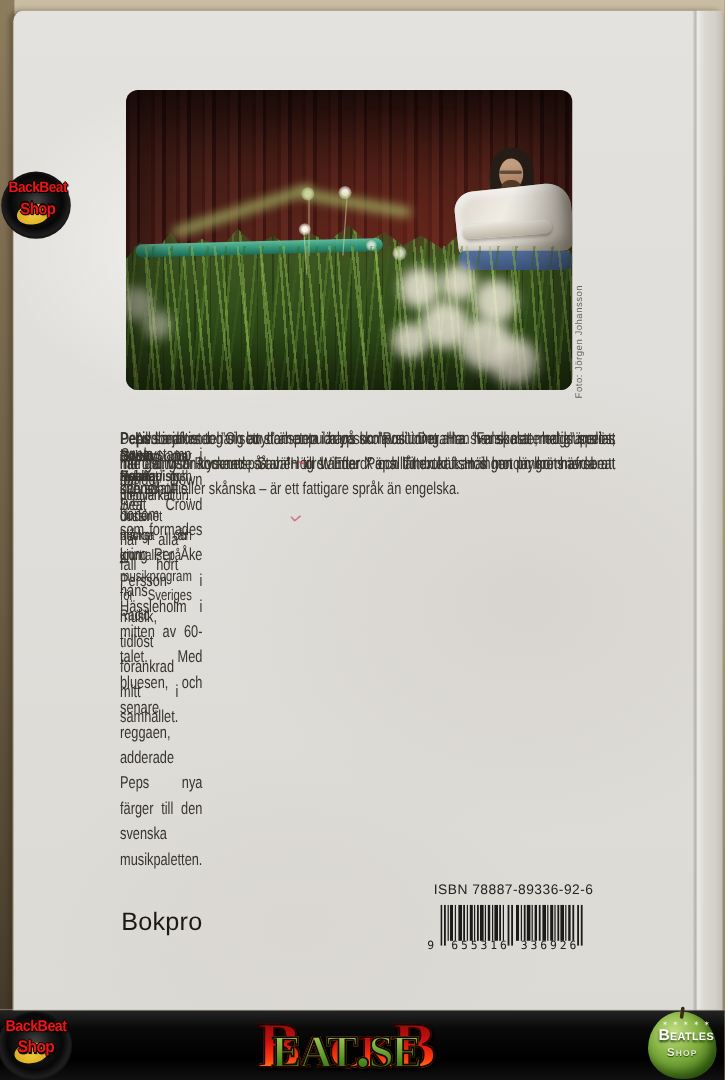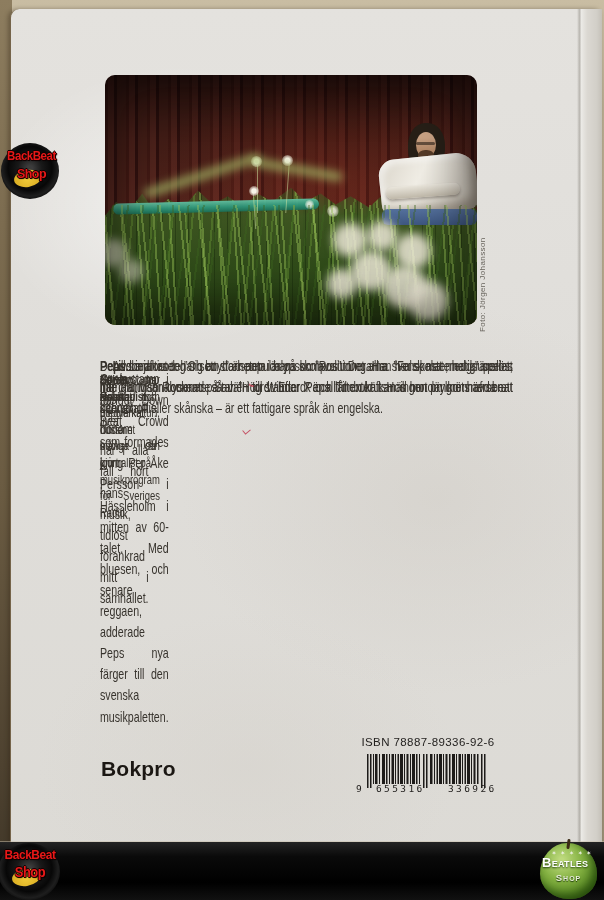--- a/index.html
+++ b/index.html
@@ -73,26 +73,26 @@
   .textblock p.gap{margin-top:13px;}
   .textblock .small{margin-top:16px;font-size:12.7px;line-height:16.6px;}
   .textblock b{font-weight:bold;}
   .textblock i{font-style:italic;}
   .pen1{left:249px;top:381px;width:6px;height:6px;border-bottom:2px solid rgba(198,48,70,.7);
       border-radius:50%;transform:rotate(18deg);}
   .pen2{left:243px;top:428px;width:7px;height:5px;border-left:1.6px solid rgba(190,40,65,.75);
       border-bottom:1.6px solid rgba(190,40,65,.75);transform:rotate(-40deg);}
 
   
-  .bokpro{left:101px;top:757px;font-size:21px;font-weight:bold;letter-spacing:.2px;color:#1b1713;}
+  .bokpro{left:101px;top:757px;font-size:21px;font-weight:normal;letter-spacing:.2px;color:#1b1713;}
   .isbn-label{left:352px;top:736px;width:152px;text-align:center;font-size:11.5px;
       letter-spacing:.4px;color:#242220;}
   .barcode{left:367px;top:754px;}
   .bc-digits{top:783px;font-family:"DejaVu Sans Mono",monospace;font-size:9.5px;color:#242220;}
-  .bc-9{left:356px;} .bc-l{left:376px;letter-spacing:2.4px;} .bc-r{left:448px;letter-spacing:2.4px;}
+  .bc-9{left:356px;} .bc-l{left:376px;letter-spacing:2.4px;} .bc-r{left:434px;letter-spacing:2.4px;}
 
   
   .disc{border-radius:50%;
       background:radial-gradient(circle at 50% 45%,#3c3c3c 6%,#191919 28%,#070707 52%,#1e1e1e 66%,#000 84%);}
   .logo-yellow{border-radius:50%;background:radial-gradient(circle,#f0cb3a,#d7a81e);transform:rotate(-8deg);}
   .logo-word{width:100%;text-align:center;font-weight:bold;color:#e81818;letter-spacing:-.5px;
       text-shadow:-1px 0 #120000,1px 0 #120000,0 -1px #120000,0 1px #120000,1px 1px 1px #000;
       transform:scaleX(.92);transform-origin:center;}
   .wm-top{left:0;top:143px;width:63px;height:56px;}
   .wm-top .disc{left:1px;top:0;width:58px;height:56px;}
@@ -115,21 +115,21 @@
   .banner-main span{position:static;-webkit-text-stroke:1.5px #1c0400;
       -webkit-background-clip:text;background-clip:text;color:transparent;}
   .bm-red{background-image:linear-gradient(180deg,#7e0a08 5%,#d01110 45%,#fd3b0e 72%,#ff9d2e 100%);}
   .bm-green{background-image:linear-gradient(180deg,#d7e49a 0%,#93c04f 40%,#4a8a1d 78%,#2c5e0e 100%);}
   .apple{left:540px;top:843px;width:57px;height:56px;
       border-radius:48% 52% 46% 50% / 55% 55% 42% 45%;
       background:radial-gradient(circle at 38% 30%,#bcd97c 4%,#82b040 40%,#4f801e 75%,#2e5a0f 100%);
       box-shadow:inset -4px -5px 8px rgba(20,50,5,.6);}
   .apple .stem{left:27px;top:-4px;width:3px;height:10px;background:#3a2a14;transform:rotate(8deg);border-radius:2px;}
   .apple .stars{left:10px;top:6px;width:44px;text-align:center;font-size:6px;letter-spacing:1px;color:#eef0e6;}
-  .apple .t1{left:2px;top:12px;width:53px;text-align:left;font-variant:small-caps;font-weight:bold;
+  .apple .t1{left:2px;top:12px;width:53px;text-align:right;font-variant:small-caps;font-weight:bold;
       font-size:13px;color:#fff;text-shadow:0 1px 2px #1c3a08;letter-spacing:.3px;}
   .apple .t2{left:2px;top:29px;width:53px;text-align:center;font-variant:small-caps;font-weight:bold;
       font-size:9.5px;color:#e6ecd8;text-shadow:0 1px 1px #1c3a08;letter-spacing:1px;}
 </style>
 </head>
 <body>
 
 <div id="root">
 
   <div class="left-strip"></div>
@@ -255,20 +255,24 @@
     <div class="logo-yellow"></div>
     <div class="logo-word w1">BackBeat</div>
     <div class="logo-word w2">Shop</div>
   </div>
 
   <div class="banner">
     <div class="disc"></div>
     <div class="logo-yellow"></div>
     <div class="logo-word w1" style="width:60px;">BackBeat</div>
     <div class="logo-word w2" style="width:60px;">Shop</div>
+    <div class="banner-main">
+      <span class="bm-red">BackB</span>
+        <span class="bm-green">eat.se</span>
+    </div>
     <div class="apple" style="left:540px;top:1px;">
       <div class="stem" style="background:#3a2a14;width:3px;height:10px;left:27px;top:-4px;"></div>
       <div class="stars">✶ ✶ ✶ ✶ ✶</div>
       <div class="t1">Beatles</div>
       <div class="t2">Shop</div>
     </div>
   </div>
 
 </div>
 

